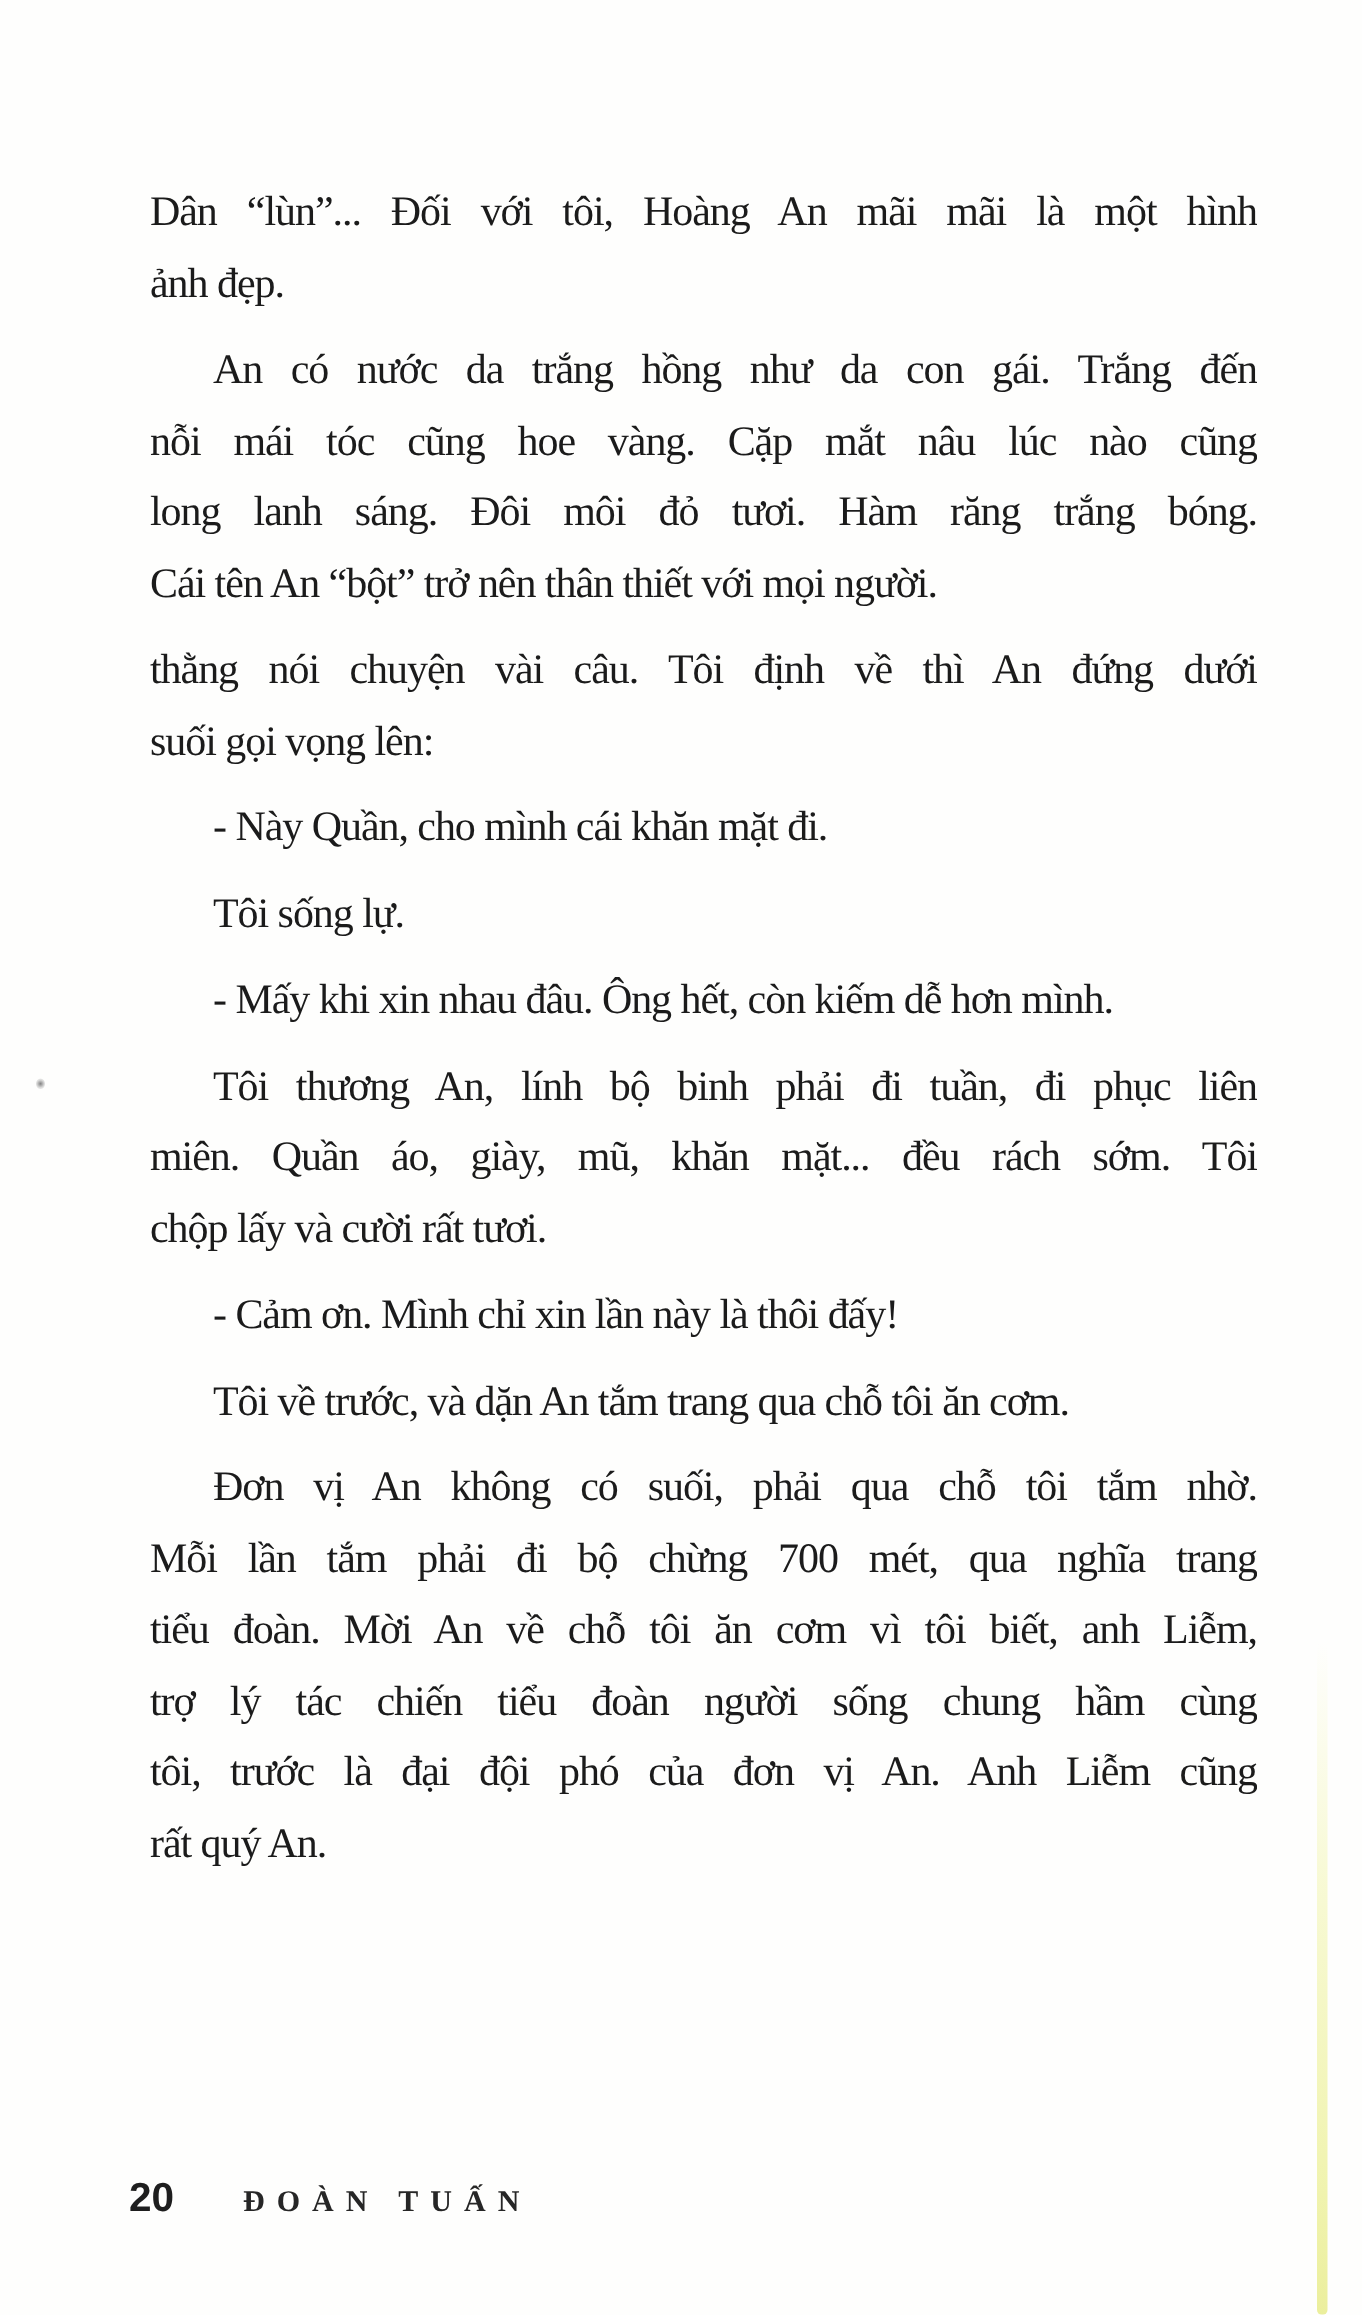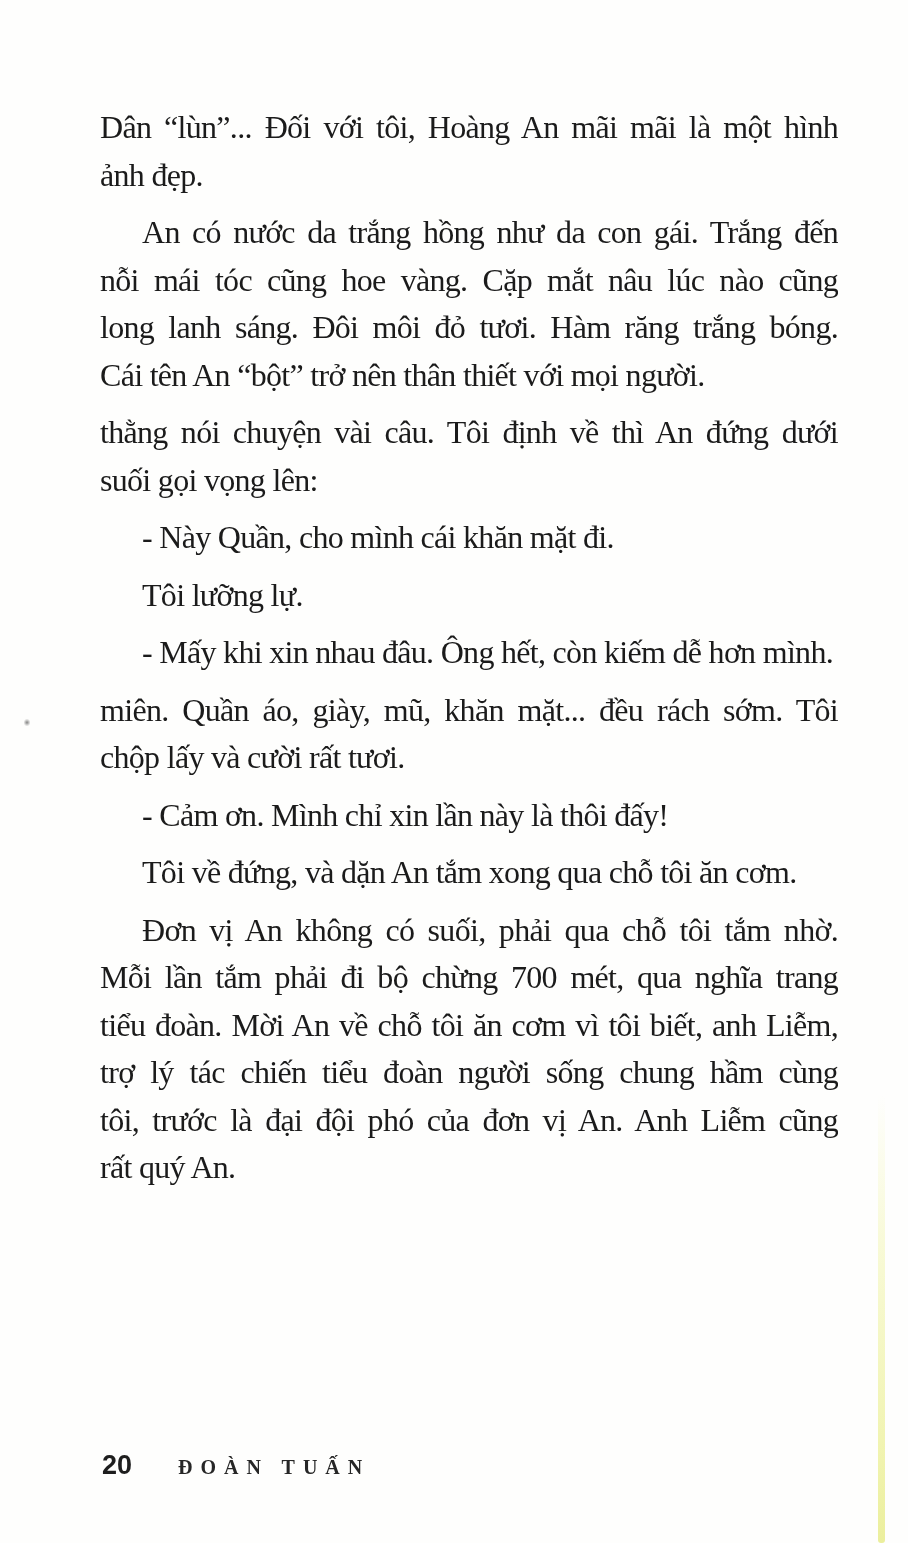--- a/index.html
+++ b/index.html
@@ -14,45 +14,45 @@
     overflow: hidden;
     font-family: "Liberation Serif", serif;
   }
   .page {
     position: absolute;
     inset: 0;
   }
   .text-block {
     position: absolute;
     left: 100px;
-    top: 104px;
+    top: 118px;
     width: 738px;
     color: #1b1b1b;
-    font-size: 32px;
+    font-size: 28px;
     letter-spacing: -0.7px;
   }
   .paragraph {
     margin: 0 0 10px 0;
   }
   .line {
     height: 47.5px;
     line-height: 47.5px;
     overflow: hidden;
     white-space: normal;
   }
   .line.justify {
     text-align: justify;
     text-align-last: justify;
   }
   .line.indent {
     padding-left: 42px;
   }
   .footer {
     position: absolute;
-    left: 102px;
+    left: 86px;
     top: 1450px;
     width: 600px;
     display: flex;
     align-items: baseline;
     gap: 46px;
   }
   .page-number {
     font-family: "Liberation Sans", sans-serif;
     font-weight: 700;
     font-size: 27px;
@@ -109,34 +109,35 @@
         <div class="line">Cái tên An “bột” trở nên thân thiết với mọi người.</div>
       </div>
       <div class="paragraph">
         <div class="line justify">thằng nói chuyện vài câu. Tôi định về thì An đứng dưới</div>
         <div class="line">suối gọi vọng lên:</div>
       </div>
       <div class="paragraph">
         <div class="line indent">- Này Quần, cho mình cái khăn mặt đi.</div>
       </div>
       <div class="paragraph">
-        <div class="line indent">Tôi lưỡng lự.</div>
+        <div class="line indent">Tôi sống lự.</div>
       </div>
       <div class="paragraph">
         <div class="line indent">- Mấy khi xin nhau đâu. Ông hết, còn kiếm dễ hơn mình.</div>
       </div>
       <div class="paragraph">
+        <div class="line justify indent">Tôi thương An, lính bộ binh phải đi tuần, đi phục liên</div>
         <div class="line justify">miên. Quần áo, giày, mũ, khăn mặt... đều rách sớm. Tôi</div>
         <div class="line">chộp lấy và cười rất tươi.</div>
       </div>
       <div class="paragraph">
         <div class="line indent">- Cảm ơn. Mình chỉ xin lần này là thôi đấy!</div>
       </div>
       <div class="paragraph">
-        <div class="line indent">Tôi về đứng, và dặn An tắm xong qua chỗ tôi ăn cơm.</div>
+        <div class="line indent">Tôi về trước, và dặn An tắm trang qua chỗ tôi ăn cơm.</div>
       </div>
       <div class="paragraph">
         <div class="line justify indent">Đơn vị An không có suối, phải qua chỗ tôi tắm nhờ.</div>
         <div class="line justify">Mỗi lần tắm phải đi bộ chừng 700 mét, qua nghĩa trang</div>
         <div class="line justify">tiểu đoàn. Mời An về chỗ tôi ăn cơm vì tôi biết, anh Liễm,</div>
         <div class="line justify">trợ lý tác chiến tiểu đoàn người sống chung hầm cùng</div>
         <div class="line justify">tôi, trước là đại đội phó của đơn vị An. Anh Liễm cũng</div>
         <div class="line">rất quý An.</div>
       </div>
     </main>

